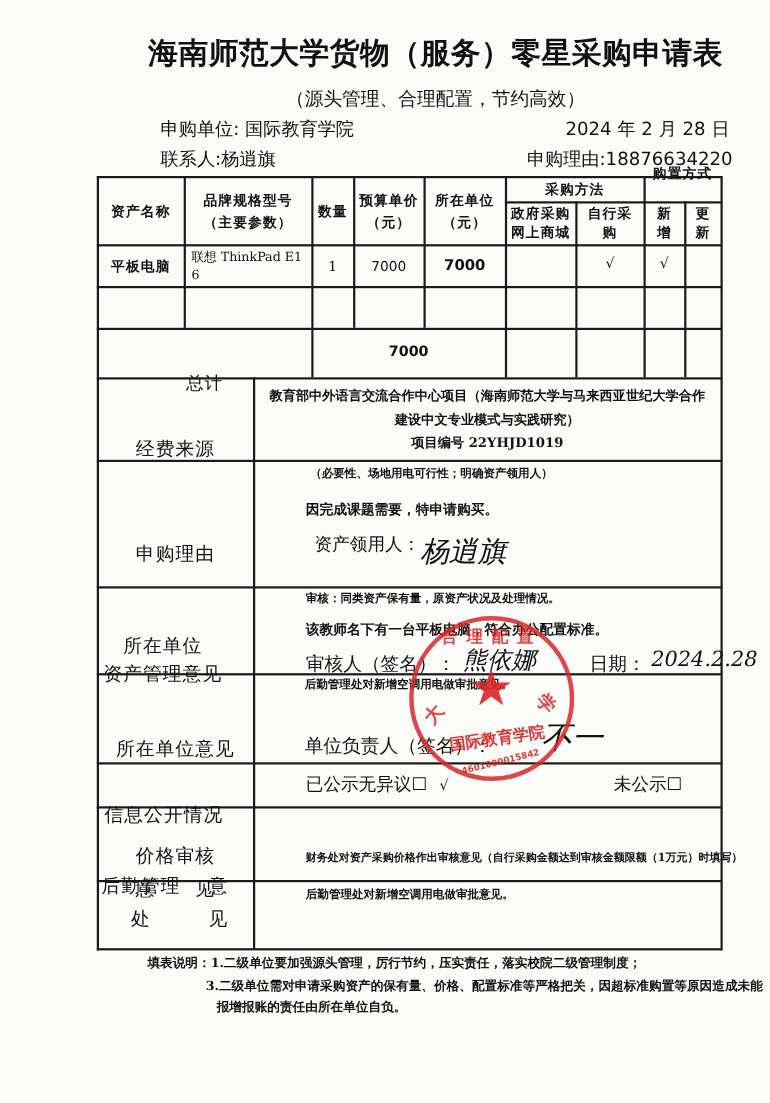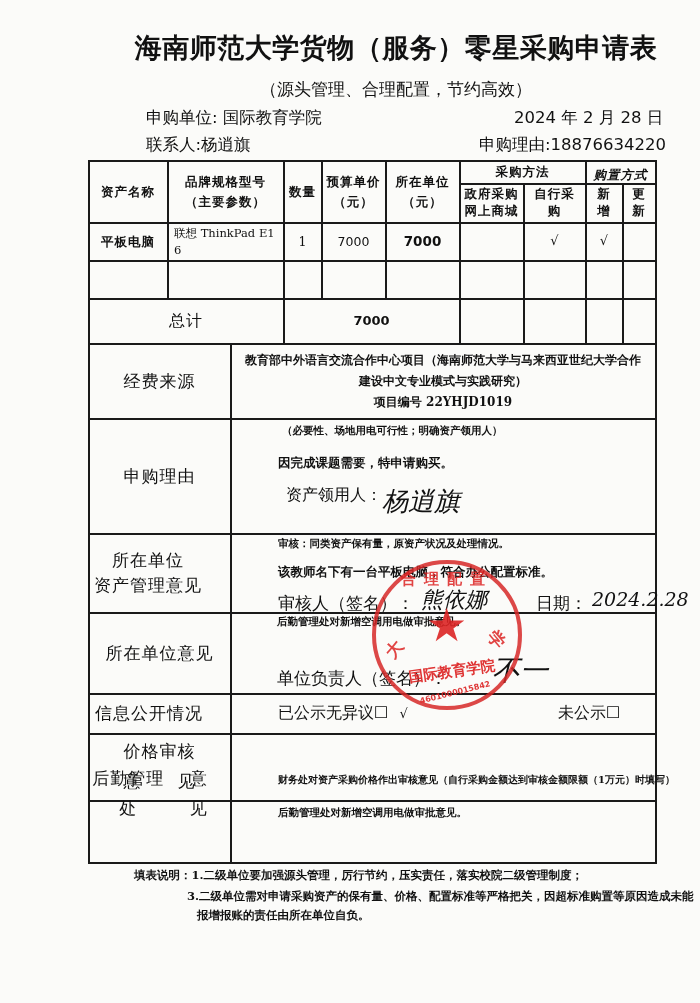--- a/index.html
+++ b/index.html
@@ -18,21 +18,21 @@
   .meta { font-family: "DejaVu Sans", sans-serif; font-size: 16.5px; white-space: nowrap; }
   .line { position: absolute; background: #1a1a1a; }
   .h { height: 1.6px; }
   .v { width: 1.6px; }
   .cell {
     position: absolute; display: flex; align-items: center; justify-content: center;
     text-align: center; box-sizing: border-box; line-height: 1.55;
   }
   .hdr { font-size: 12.5px; font-weight: bold; letter-spacing: 1px; }
   .val { font-family: "DejaVu Sans", sans-serif; font-size: 12.5px; }
-  .label { font-family: "DejaVu Sans", sans-serif; font-size: 17px; letter-spacing: 1px; }
+  .label { font-family: "DejaVu Sans", sans-serif; font-size: 17px; letter-spacing: 1px; margin-top: 28px; }
   .small { font-size: 10.5px; font-weight: bold; }
   .body { font-size: 12.5px; font-weight: bold; }
   .sans16 { font-family: "DejaVu Sans", sans-serif; font-size: 16px; }
   .hand { font-family: "DejaVu Serif", serif; font-style: italic; }
   .check { font-size: 13px; }
   .stamp {
     left: 326px; top: 560px; width: 150px; height: 150px; border-radius: 50%;
     border: 4px solid rgba(214,40,40,0.85); box-sizing: border-box;
   }
   .stamp-star { position:absolute; left: 50px; top: 38px; font-size: 46px; color: rgba(220,35,35,0.9); line-height: 1; }
@@ -107,21 +107,21 @@
 <div class="cell hdr" style="left:284px; top:161px; width:37px; height:61px;">数量</div>
 <div class="cell hdr" style="left:322px; top:161px; width:63px; height:61px; flex-direction:column;">
   <span>预算单价</span>
   <span>（元）</span>
 </div>
 <div class="cell hdr" style="left:386px; top:161px; width:73px; height:61px; flex-direction:column;">
   <span>所在单位</span>
   <span>（元）</span>
 </div>
 <div class="cell hdr" style="left:460px; top:161px; width:125px; height:22px;">采购方法</div>
-<div class="cell hdr" style="left:586px; top:161px; width:69px; height:28px;font-style:italic;">购置方式</div>
+<div class="cell hdr" style="left:586px; top:144px; width:69px; height:28px;">购置方式</div>
 <div class="cell hdr" style="left:460px; top:184px; width:63px; height:38px; flex-direction:column; line-height:1.35;">
   <span>政府采购</span>
   <span>网上商城</span>
 </div>
 <div class="cell hdr" style="left:524px; top:184px; width:61px; height:38px; flex-direction:column; line-height:1.35;">
   <span>自行采</span>
   <span>购</span>
 </div>
 <div class="cell hdr" style="left:586px; top:184px; width:36px; height:38px; flex-direction:column; line-height:1.35;">
   <span>新</span>

